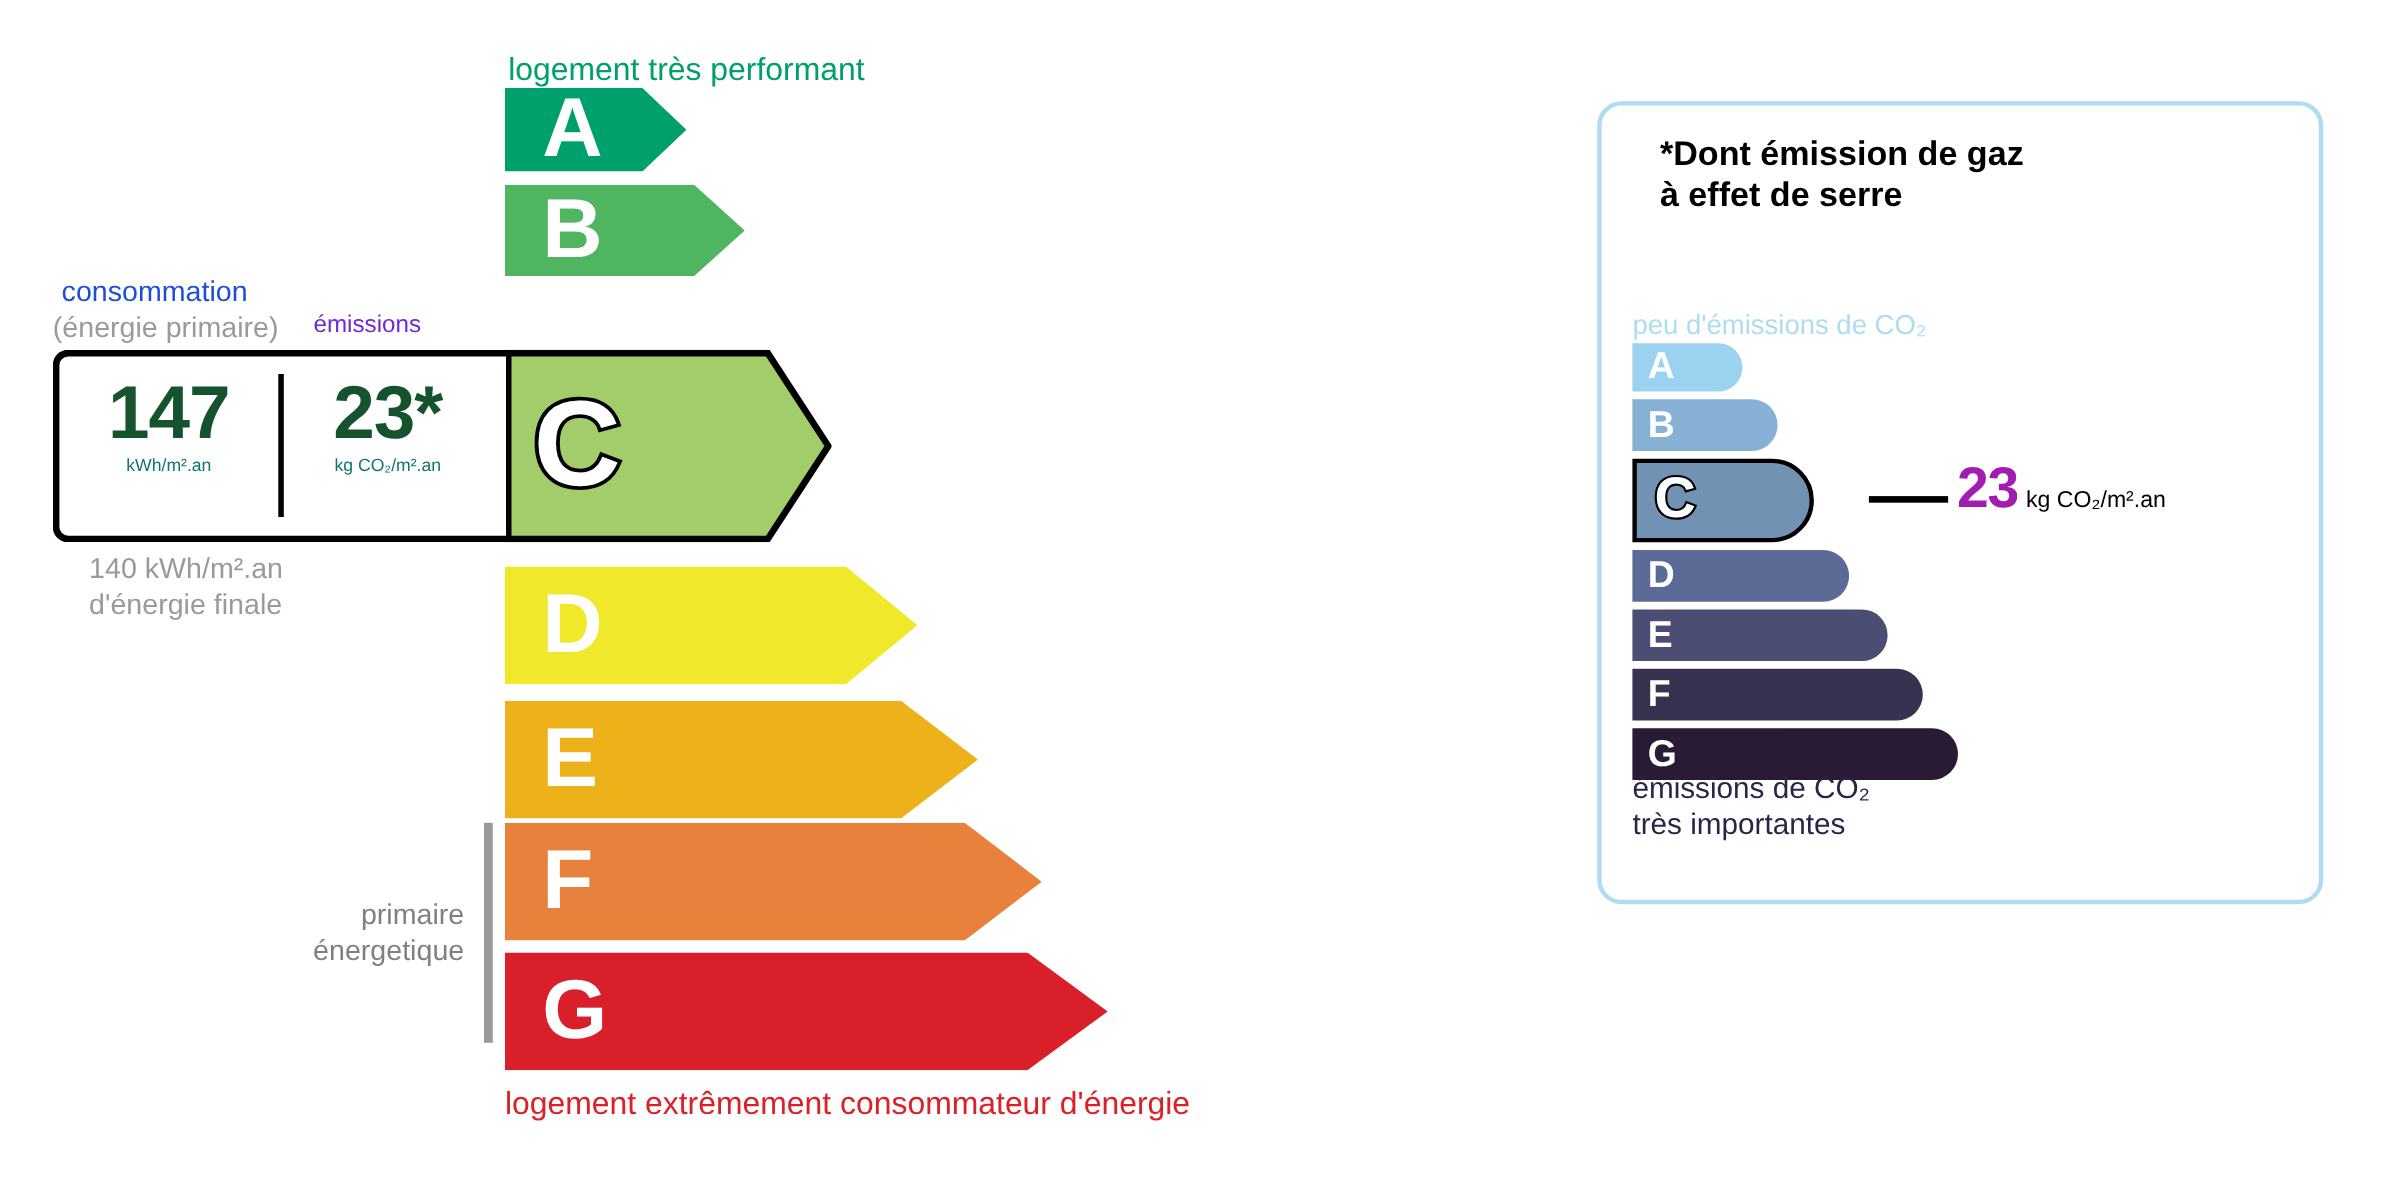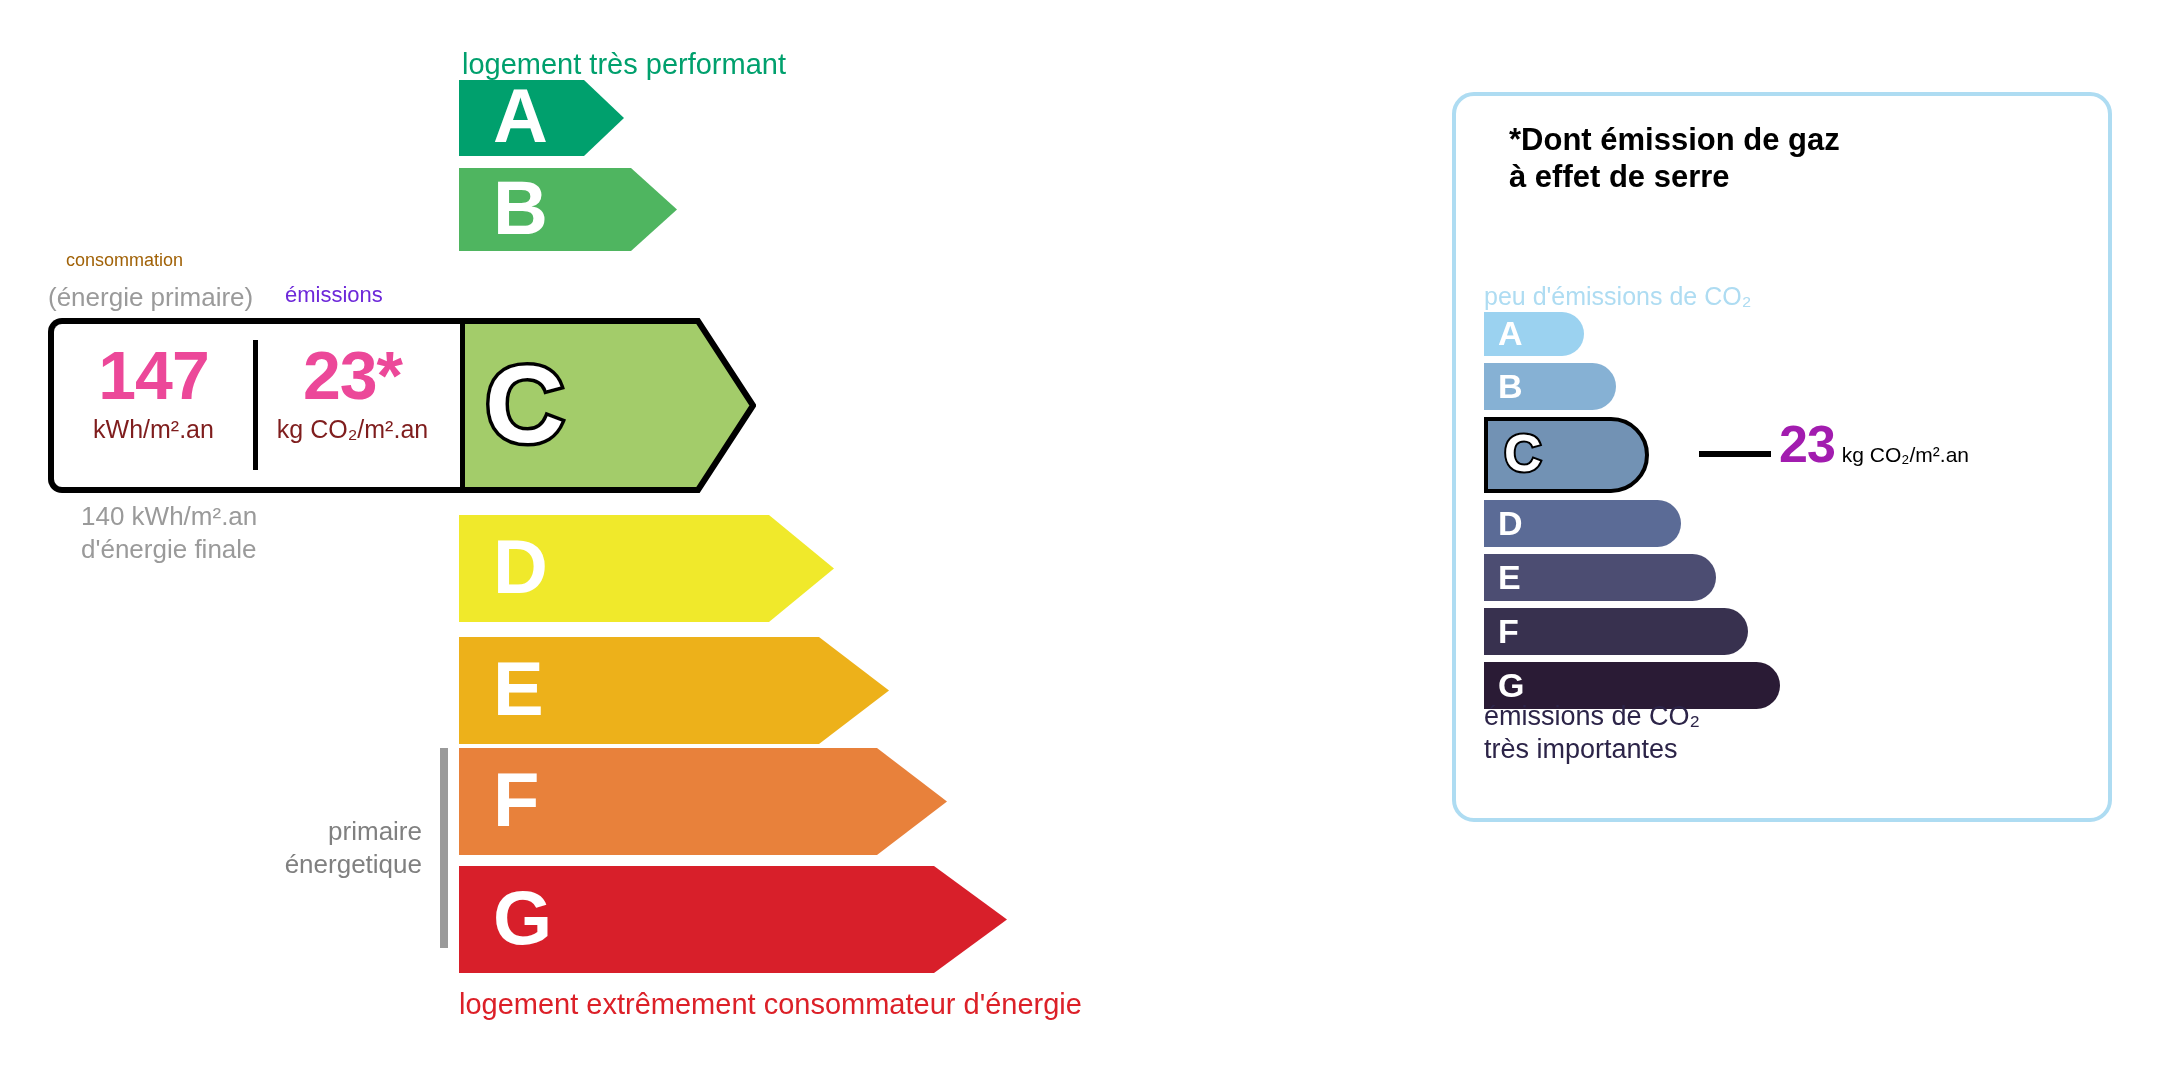--- a/index.html
+++ b/index.html
@@ -54,23 +54,23 @@
     font-size: 76px;
     font-weight: bold;
     color: #ffffff;
     line-height: 1;
     letter-spacing: 0px;
   }
 
   
   #lbl-consommation {
     position: absolute;
-    left: 66px; top: 250px;
-    font-size: 18px;
-    color: #a16207;
+    left: 56px; top: 250px;
+    font-size: 26px;
+    color: #1d4ed8;
     white-space: nowrap;
   }
   #lbl-energie-primaire {
     position: absolute;
     left: 48px; top: 282px;
     font-size: 26px;
     color: #9a9a9a;
     white-space: nowrap;
   }
   #lbl-emissions {
@@ -101,27 +101,27 @@
   .value-cell {
     position: absolute;
     top: 342px;
     text-align: center;
   }
   #cell-consumption { left: 56px; width: 195px; }
   #cell-emission    { left: 260px; width: 185px; }
   .value-num {
     font-size: 68px;
     font-weight: bold;
-    color: #ec4899;
+    color: #14532d;
     line-height: 0.98;
     letter-spacing: -1px;
   }
   .value-unit {
-    font-size: 25px;
-    color: #7f1d1d;
+    font-size: 16px;
+    color: #0f766e;
     margin-top: 6px;
   }
 
   #final-energy {
     position: absolute;
     left: 62px; top: 500px;
     font-size: 26px;
     color: #9a9a9a;
     line-height: 1.25;
     white-space: nowrap;

